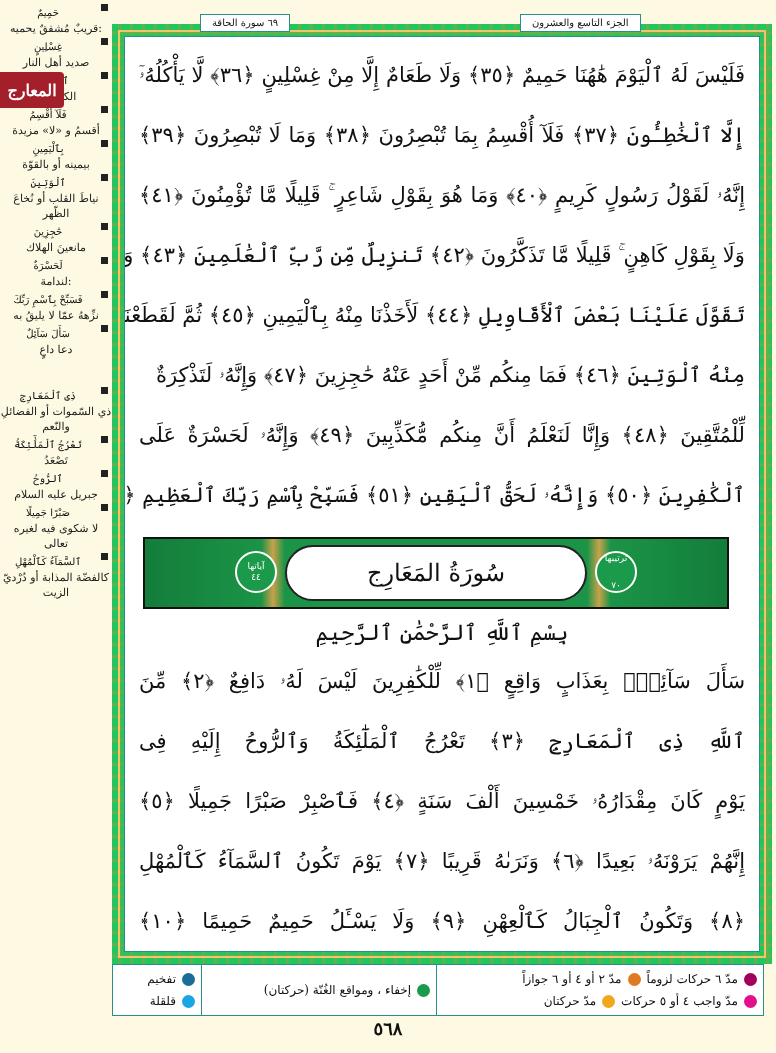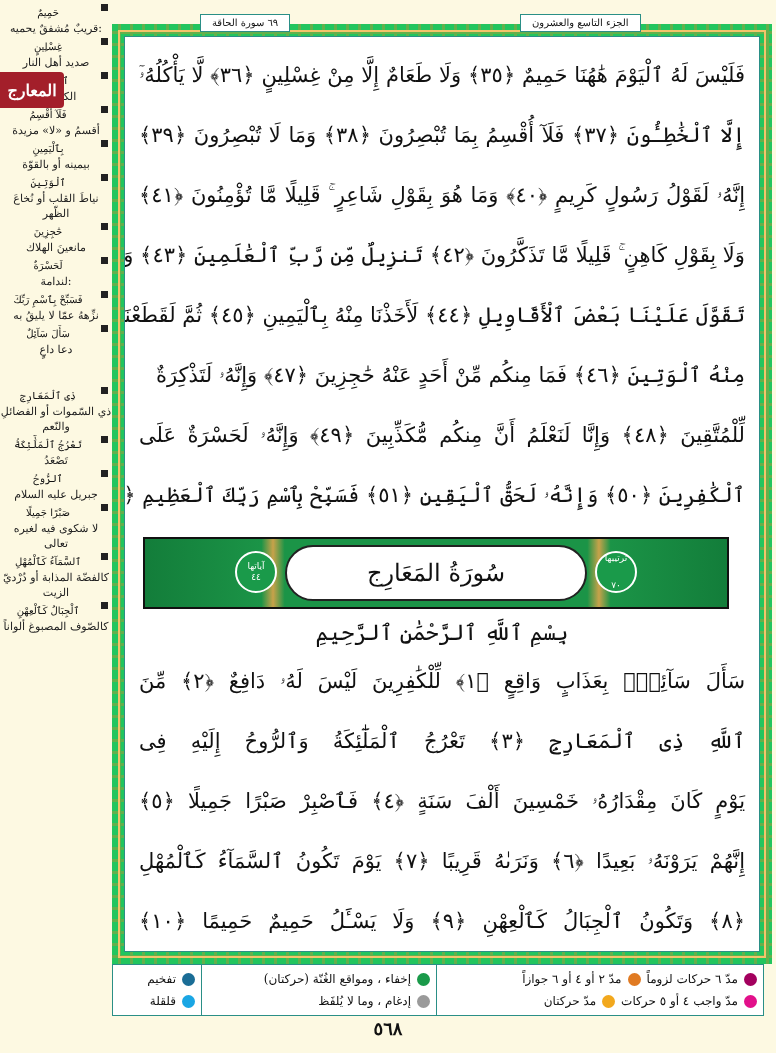--- a/index.html
+++ b/index.html
@@ -214,27 +214,20 @@
           <span class="w">صَبْرًا جَمِيلًا</span>
         </div>
         <div class="gloss-def">لا شكوى فيه لغيره تعالى</div>
       </div>
       <div class="gloss-entry">
         <div class="gloss-word">
           <span class="gloss-bullet"></span>
           <span class="w">ٱلسَّمَآءُ كَٱلْمُهْلِ</span>
         </div>
         <div class="gloss-def">كالفضّة المذابة أو دُرْديّ الزيت</div>
-      </div>
-      <div class="gloss-entry">
-        <div class="gloss-word">
-          <span class="gloss-bullet"></span>
-          <span class="w">ٱلْجِبَالُ كَٱلْعِهْنِ</span>
-        </div>
-        <div class="gloss-def">كالصّوف المصبوغ ألواناً</div>
       </div>
     </div>
 </div>
 
 <div class="surah-tab">المعارج</div>
 
 <div class="frame">
   <div class="frame-pattern"></div>
   <div class="frame-inner-line"></div>
   <div class="text-area">
@@ -294,24 +287,20 @@
         <span>مدّ واجب ٤ أو ٥ حركات</span>
         <span class="dot" style="background: rgb(242, 168, 29);"></span>
         <span>مدّ حركتان</span>
       </div>
     </div>
   <div class="legend-col c2" id="legend-col2">
       <div class="legend-row">
         <span class="dot" style="background: rgb(26, 154, 74);"></span>
         <span>إخفاء ، ومواقع الغُنّة (حركتان)</span>
       </div>
-      <div class="legend-row">
-        <span class="dot" style="background: rgb(154, 154, 154);"></span>
-        <span>إدغام ، وما لا يُلفَظ</span>
-      </div>
     </div>
   <div class="legend-col c3" id="legend-col3">
       <div class="legend-row">
         <span class="dot" style="background: rgb(26, 109, 150);"></span>
         <span>تفخيم</span>
       </div>
       <div class="legend-row">
         <span class="dot" style="background: rgb(26, 166, 228);"></span>
         <span>قلقلة</span>
       </div>

